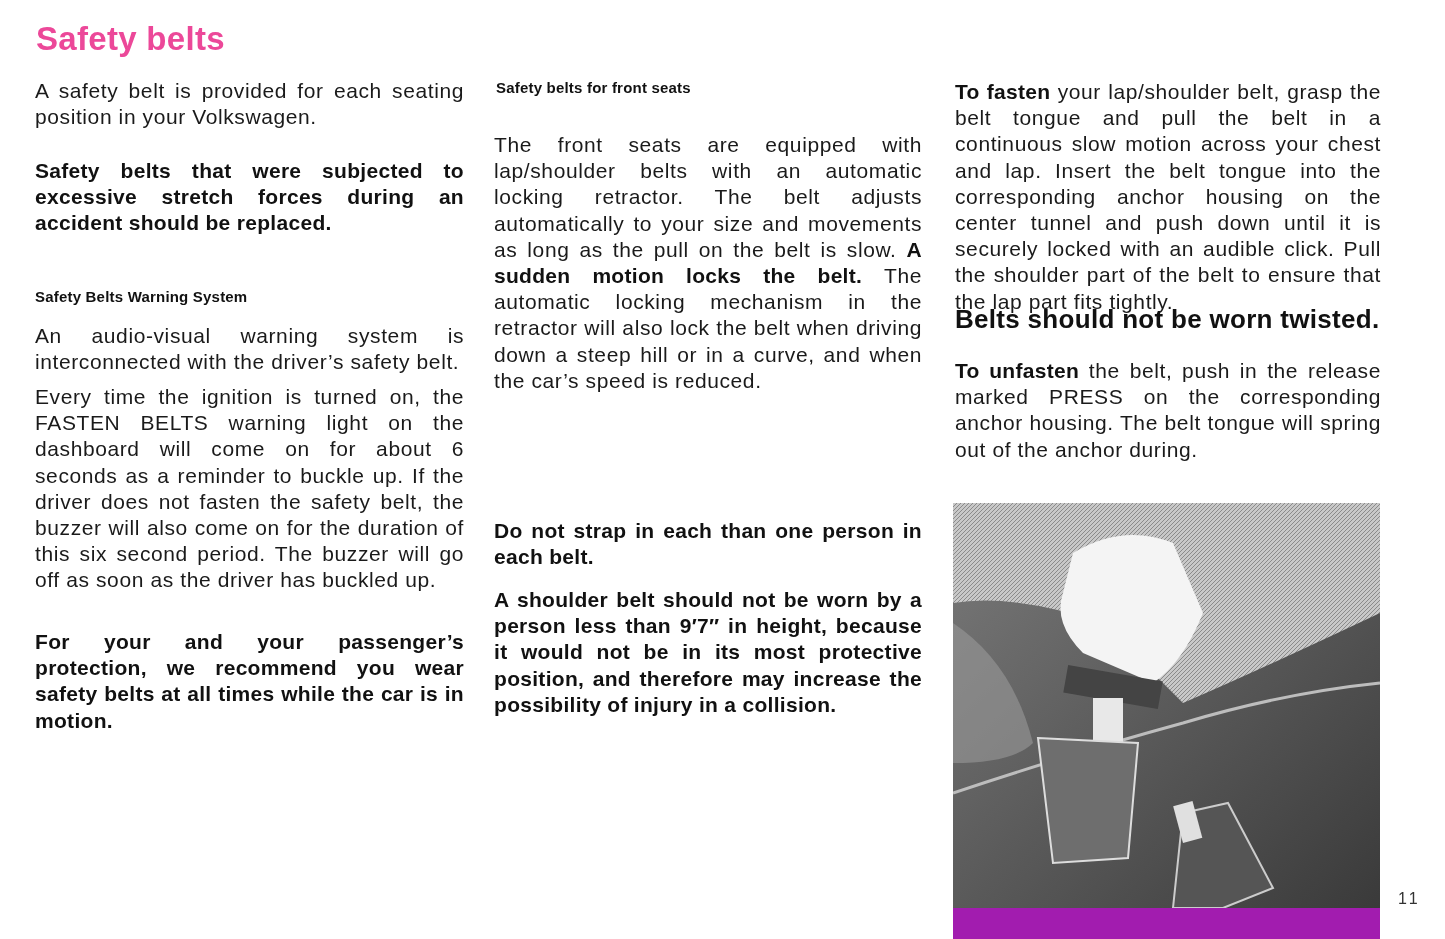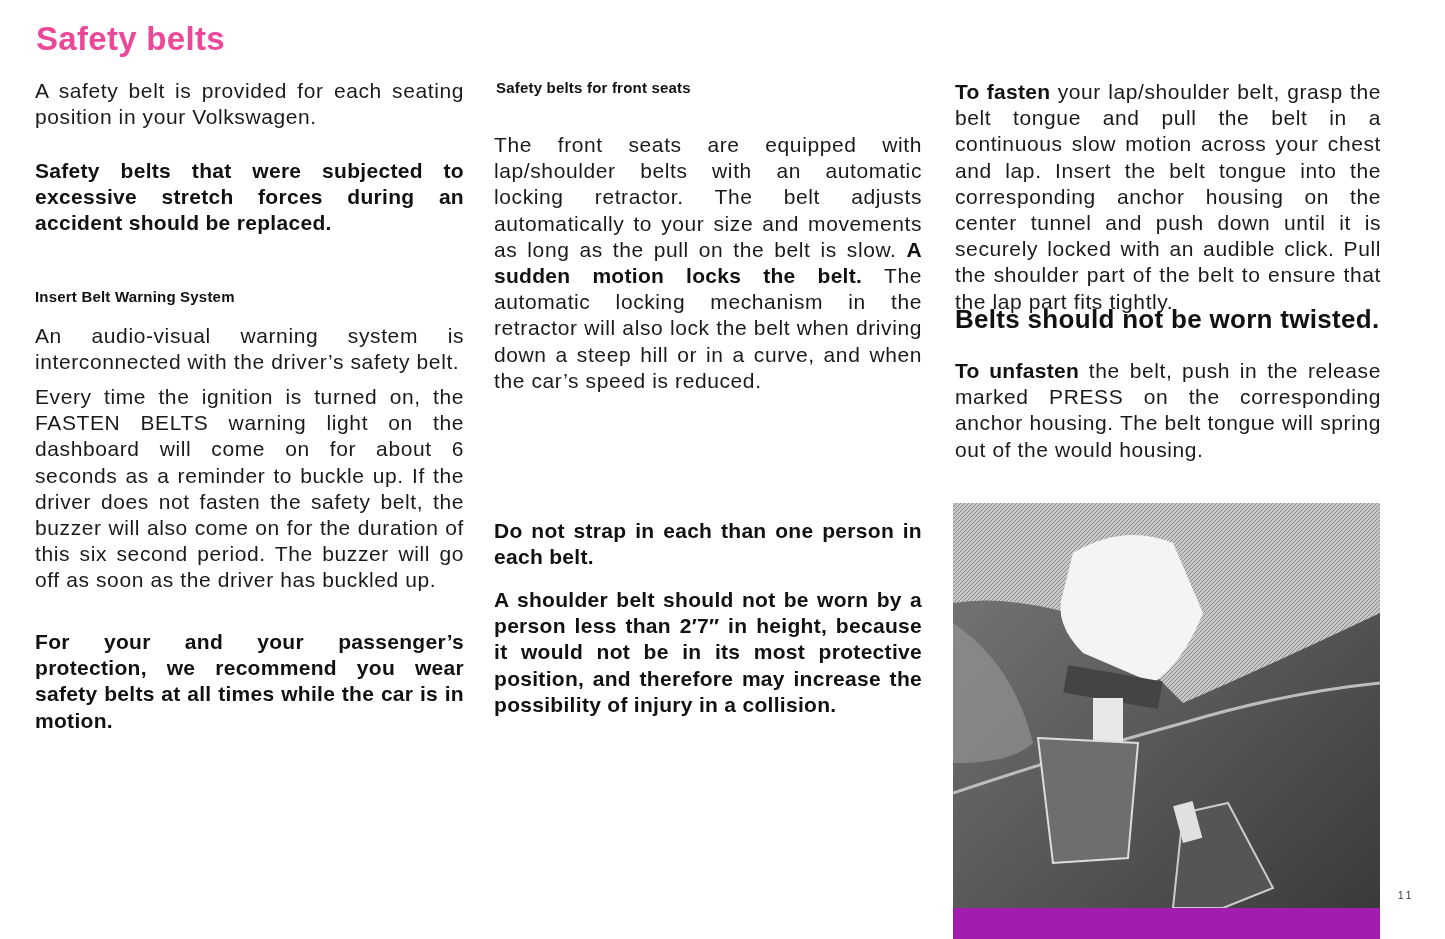--- a/index.html
+++ b/index.html
@@ -11,62 +11,62 @@
     .col p { margin: 0; }
     .b { font-weight: bold; color: #111; letter-spacing: 0.3px; }
     .h2 { font-size: 15px; font-weight: bold; letter-spacing: 0.2px; color: #111; }
     .col1 { left: 35px; width: 429px; }
     .col2 { left: 494px; width: 428px; }
     .col3 { left: 955px; width: 426px; }
     .photo { left: 953px; top: 503px; width: 427px; height: 490px; overflow: hidden; background: #a21caf; }
     .photo svg { display: block; }
     .fig-label { position: absolute; right: 14px; bottom: 22px; background: #fff; border: 2px solid #222;
       font-size: 17px; padding: 1px 8px; letter-spacing: 1px; color: #111; }
-    .pagenum { left: 1398px; top: 890px; font-size: 10px; letter-spacing: 3px; color: #333; }
+    .pagenum { left: 1398px; top: 890px; font-size: 16px; letter-spacing: 3px; color: #333; }
     .last-line { text-align-last: left; }
   </style>
 </head>
 <body>
 
 <div class="abs title">Safety belts</div>
 
 <div class="col col1" style="top:78px;">
   <p class="last-line">A safety belt is provided for each seating position in your Volkswagen.</p>
 </div>
 <div class="col col1 b" style="top:158px;">
   <p class="last-line">Safety belts that were subjected to excessive stretch forces during an accident should be replaced.</p>
 </div>
-<div class="abs h2" style="left:35px; top:288px;">Insert Belt Warning System</div>
+<div class="abs h2" style="left:35px; top:288px;">Safety Belts Warning System</div>
 <div class="col col1" style="top:323px;">
   <p>An audio-visual warning system is interconnected with the driver’s safety belt.</p>
 </div>
 <div class="col col1" style="top:384px;">
   <p class="last-line">Every time the ignition is turned on, the FASTEN BELTS warning light on the dashboard will come on for about 6 seconds as a reminder to buckle up. If the driver does not fasten the safety belt, the buzzer will also come on for the duration of this six second period. The buzzer will go off as soon as the driver has buckled up.</p>
 </div>
 <div class="col col1 b" style="top:629px;">
   <p class="last-line">For your and your passenger’s protection, we recommend you wear safety belts at all times while the car is in motion.</p>
 </div>
 
 <div class="abs h2" style="left:496px; top:79px;">Safety belts for front seats</div>
 <div class="col col2" style="top:132px;">
   <p class="last-line"><span>The front seats are equipped with lap/shoulder belts with an automatic locking retractor. The belt adjusts automatically to your size and movements as long as the pull on the belt is slow. </span><span class="b">A sudden motion locks the belt.</span><span> The automatic locking mechanism in the retractor will also lock the belt when driving down a steep hill or in a curve, and when the car’s speed is reduced.</span></p>
 </div>
 <div class="col col2 b" style="top:518px;">
   <p class="last-line">Do not strap in each than one person in each belt.</p>
 </div>
 <div class="col col2 b" style="top:587px;">
-  <p class="last-line">A shoulder belt should not be worn by a person less than 2′7″ in height, because it would not be in its most protective position, and therefore may increase the possibility of injury in a collision.</p>
+  <p class="last-line">A shoulder belt should not be worn by a person less than 9′7″ in height, because it would not be in its most protective position, and therefore may increase the possibility of injury in a collision.</p>
 </div>
 
 <div class="col col3" style="top:79px;">
   <p class="last-line"><span class="b">To fasten</span><span> your lap/shoulder belt, grasp the belt tongue and pull the belt in a continuous slow motion across your chest and lap. Insert the belt tongue into the corresponding anchor housing on the center tunnel and push down until it is securely locked with an audible click. Pull the shoulder part of the belt to ensure that the lap part fits tightly.</span></p>
 </div>
 <div class="abs b" style="left:955px; top:304px; font-size:26px;">Belts should not be worn twisted.</div>
 <div class="col col3" style="top:358px;">
-  <p class="last-line"><span class="b">To unfasten</span><span> the belt, push in the release marked PRESS on the corresponding anchor housing. The belt tongue will spring out of the would housing.</span></p>
+  <p class="last-line"><span class="b">To unfasten</span><span> the belt, push in the release marked PRESS on the corresponding anchor housing. The belt tongue will spring out of the anchor during.</span></p>
 </div>
 
 <div class="abs photo">
   <svg width="427" height="405" viewBox="0 0 427 405">
     <defs>
       <pattern id="knit" width="4" height="4" patternUnits="userSpaceOnUse">
         <rect width="4" height="4" fill="#c8c8c8"></rect>
         <path d="M0 4 L4 0" stroke="#8a8a8a" stroke-width="1"></path>
       </pattern>
       <linearGradient id="seat" x1="0" y1="0" x2="1" y2="1">

